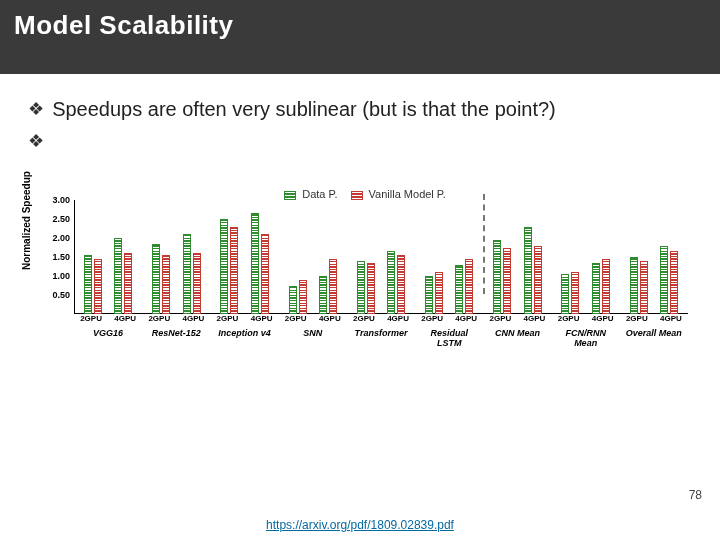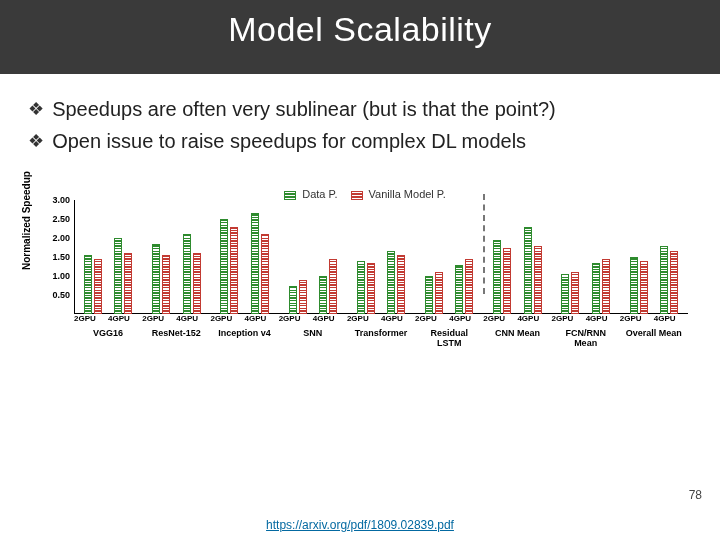--- a/index.html
+++ b/index.html
@@ -1,19 +1,19 @@
 <!DOCTYPE html>
 <html><head>
 <meta charset="utf-8">
 <style>
   * { box-sizing: border-box; margin: 0; padding: 0; }
   html, body { width: 720px; height: 540px; font-family: Arial, Helvetica, sans-serif; background: #fff; }
   .slide { width: 720px; height: 540px; position: relative; background: #fff; }
   .title-band { background: #3a3a3a; color: #fff; padding: 10px 14px 14px 14px; height: 74px; }
-  .title-band h1 { font-size: 34px; font-weight: 400; letter-spacing: 0.5px; text-align: center; }
+  .title-band h1 { font-size: 26px; font-weight: 700; letter-spacing: 0.5px; }
   .body { padding: 22px 28px 0 28px; }
   .bullet { font-size: 20px; color: #222; margin-bottom: 6px; display: flex; align-items: flex-start; }
   .bullet .marker { margin-right: 8px; color: #333; font-size: 18px; line-height: 26px; }
   .bullet .text { line-height: 26px; }
 
   .chart-wrap { margin: 34px 28px 0 28px; position: relative; }
   .legend { text-align: center; font-size: 11px; color: #333; margin-bottom: 0; }
   .legend .swatch { display: inline-block; width: 12px; height: 9px; vertical-align: middle; margin: 0 3px 0 10px; border: 1px solid #333; }
   .swatch.green { background: repeating-linear-gradient(0deg,#fff,#fff 1.4px,#2e8b2e 1.4px,#2e8b2e 2.8px); border-color:#2e8b2e; }
   .swatch.red   { background: repeating-linear-gradient(0deg,#fff,#fff 1.4px,#c23a32 1.4px,#c23a32 2.8px); border-color:#c23a32; }
@@ -31,44 +31,43 @@
   .groups { position: absolute; inset: 0; display: flex; }
   .group { flex: 1 1 0; position: relative; }
   .subgroup-row { position: absolute; left: 0; right: 0; bottom: 0; top: 0; display: flex; gap: 6%; padding: 0 8%; }
   .subgroup { flex: 1 1 0; display: flex; align-items: flex-end; gap: 2px; justify-content: center; position: relative; }
   .bar { width: 8px; border-style: solid; border-width: 1px; }
   .bar.green { border-color: #2e8b2e; background: repeating-linear-gradient(0deg,#fff,#fff 1.3px,#2e8b2e 1.3px,#2e8b2e 2.6px); }
   .bar.red   { border-color: #c23a32; background: repeating-linear-gradient(0deg,#fff,#fff 1.3px,#c23a32 1.3px,#c23a32 2.6px); }
 
   .xlabels-minor { position: absolute; left: 46px; right: 4px; bottom: 14px; height: 12px; display: flex; font-size: 8px; font-weight: bold; }
   .xlabels-minor .group { display: flex; }
-  .xlabels-minor .sub { flex: 1 1 0; text-align: left; white-space: nowrap; }
+  .xlabels-minor .sub { flex: 1 1 0; text-align: center; white-space: nowrap; }
   .xlabels-major { position: absolute; left: 46px; right: 4px; bottom: -8px; display: flex; font-size: 9px; font-weight: bold; }
-  .xlabels-major .group { text-align: center; padding: 0 2px; line-height: 10px; }
+  .xlabels-major .group { text-align: center; padding: 0 2px; line-height: 10px; font-style: italic; }
 
   .pagenum { position: absolute; right: 18px; bottom: 38px; font-size: 12px; color: #444; margin-left: 32px; }
   .citation { position: absolute; left: 0; bottom: 8px; width: 100%; text-align: center; font-size: 12px; color: #0369a1; text-decoration: underline; }
 </style>
 </head>
 <body>
 
 <div class="slide">
 
   <div class="title-band">
     <h1>Model Scalability</h1>
   </div>
 
   <div class="body">
     <div class="bullet">
       <span class="marker">❖</span>
       <span class="text">Speedups are often very sublinear (but is that the point?)</span>
     </div>
     <div class="bullet">
       <span class="marker">❖</span>
-      <span class="text">Open issue to raise speedups for complex DL models</span>
     </div>
   </div>
 
   <div class="chart-wrap">
     <div class="legend">
       <span class="swatch green"></span>
       <span>Data P.</span>
       <span class="swatch red"></span>
       <span>Vanilla Model P.</span>
     </div>

